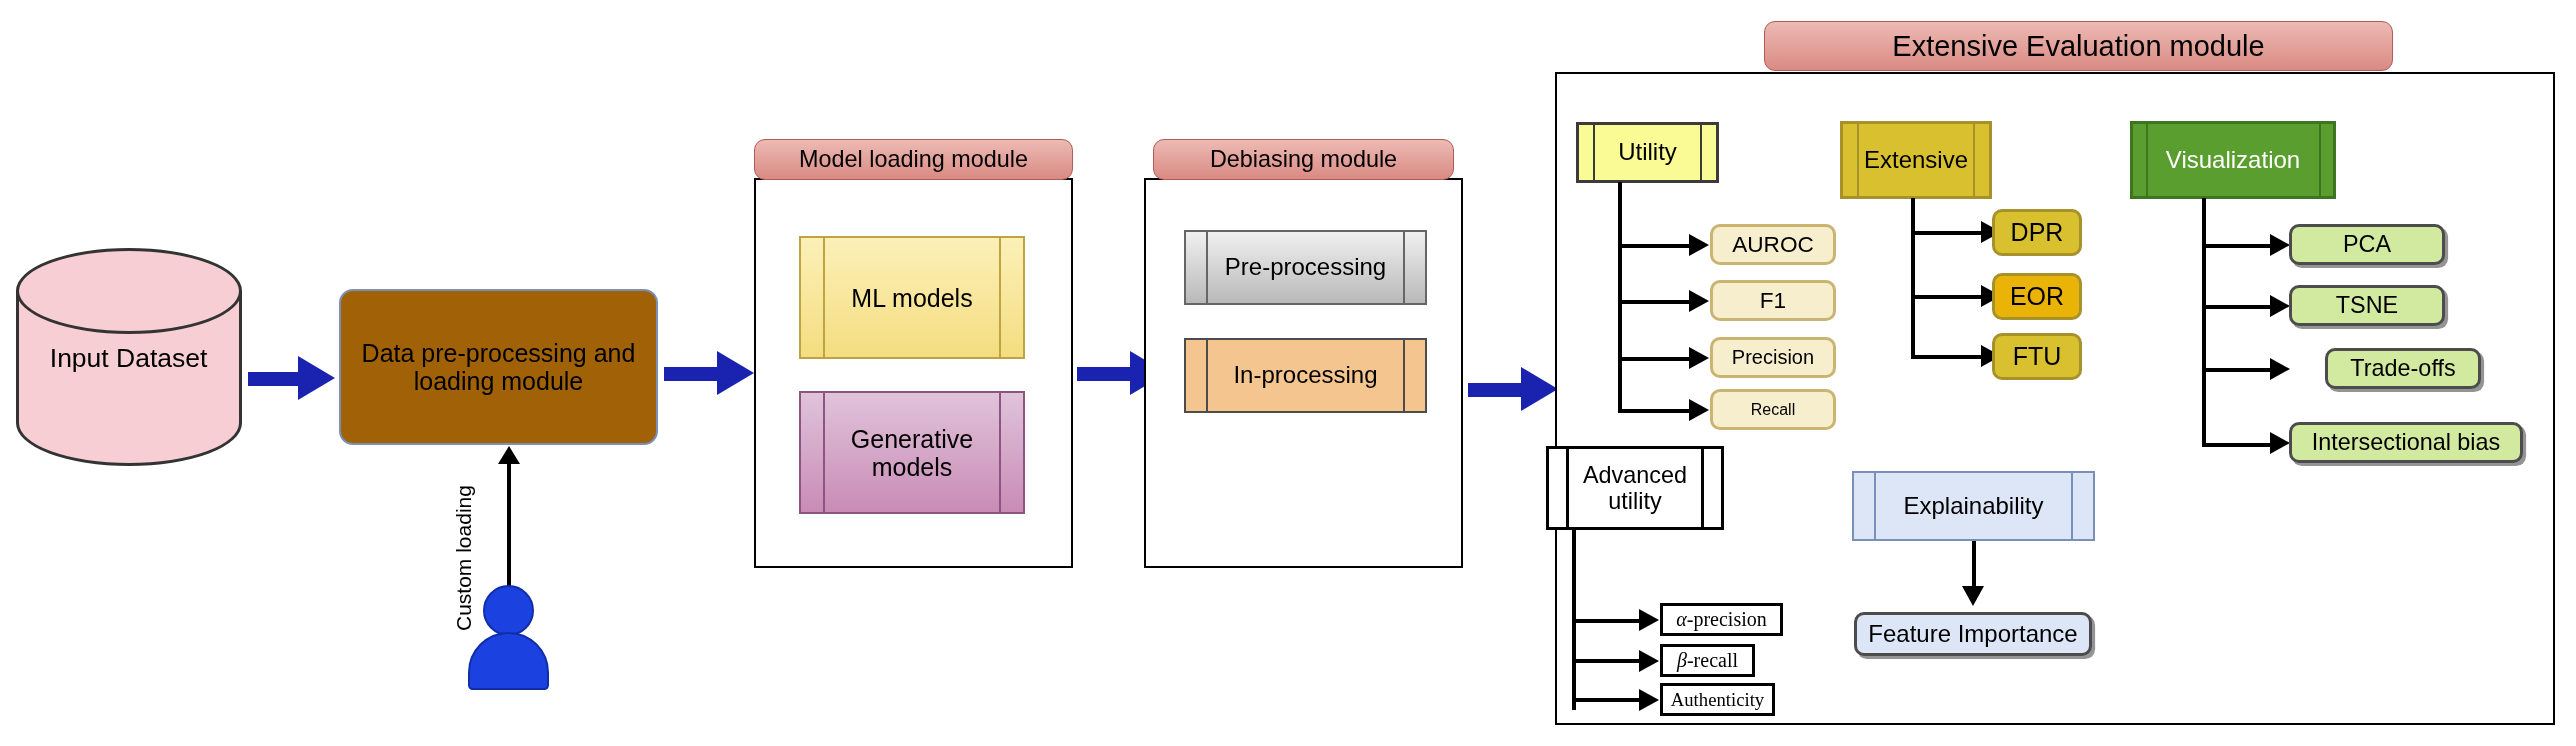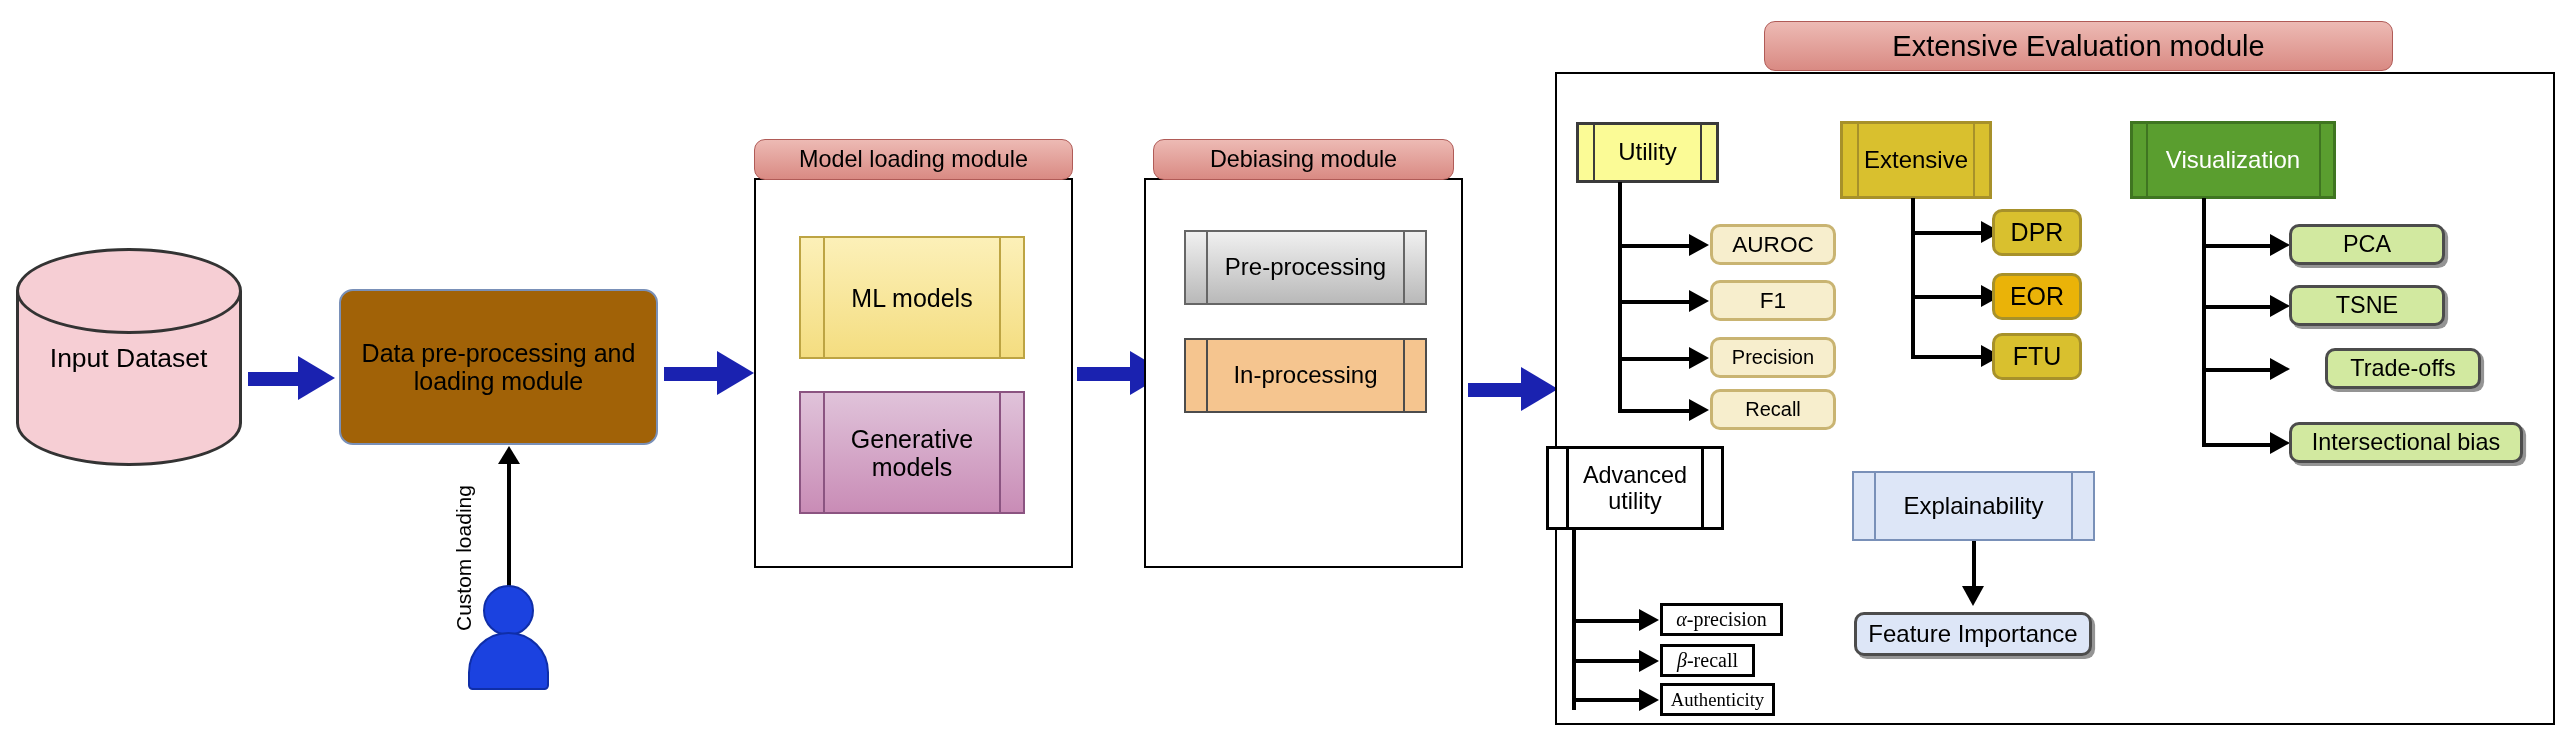--- a/index.html
+++ b/index.html
@@ -272,21 +272,21 @@
 
   <div class="abs pill" style="left:1710px;top:224px;width:126px;height:41px;border:3.1px solid #c9b472;background:#f7eecd;font-size:22.6px;">
     <span>AUROC</span>
   </div>
   <div class="abs pill" style="left:1710px;top:280px;width:126px;height:41px;border:3.1px solid #c9b472;background:#f7eecd;font-size:22.6px;">
     <span>F1</span>
   </div>
   <div class="abs pill" style="left:1710px;top:337px;width:126px;height:41px;border:3.1px solid #c9b472;background:#f7eecd;font-size:20px;">
     <span>Precision</span>
   </div>
-  <div class="abs pill" style="left:1710px;top:389px;width:126px;height:41px;border:3.1px solid #c9b472;background:#f7eecd;font-size:20px;align-items:center;">
+  <div class="abs pill" style="left:1710px;top:389px;width:126px;height:41px;border:3.1px solid #c9b472;background:#f7eecd;font-size:16px;align-items:center;">
     <span>Recall</span>
   </div>
 
   <div class="comp" style="left:1840px;top:121px;width:152px;height:78px;border:3.1px solid #a7912a;background:#d9c02e;">
     <div class="bar" style="width:14px;border-right:2.3px solid #a7912a;"></div>
     <div class="mid" style="font-size:24px;color:#000;">
         <span>Extensive</span>
       </div>
     <div class="bar" style="width:14px;border-left:2.3px solid #a7912a;"></div>
   </div>

